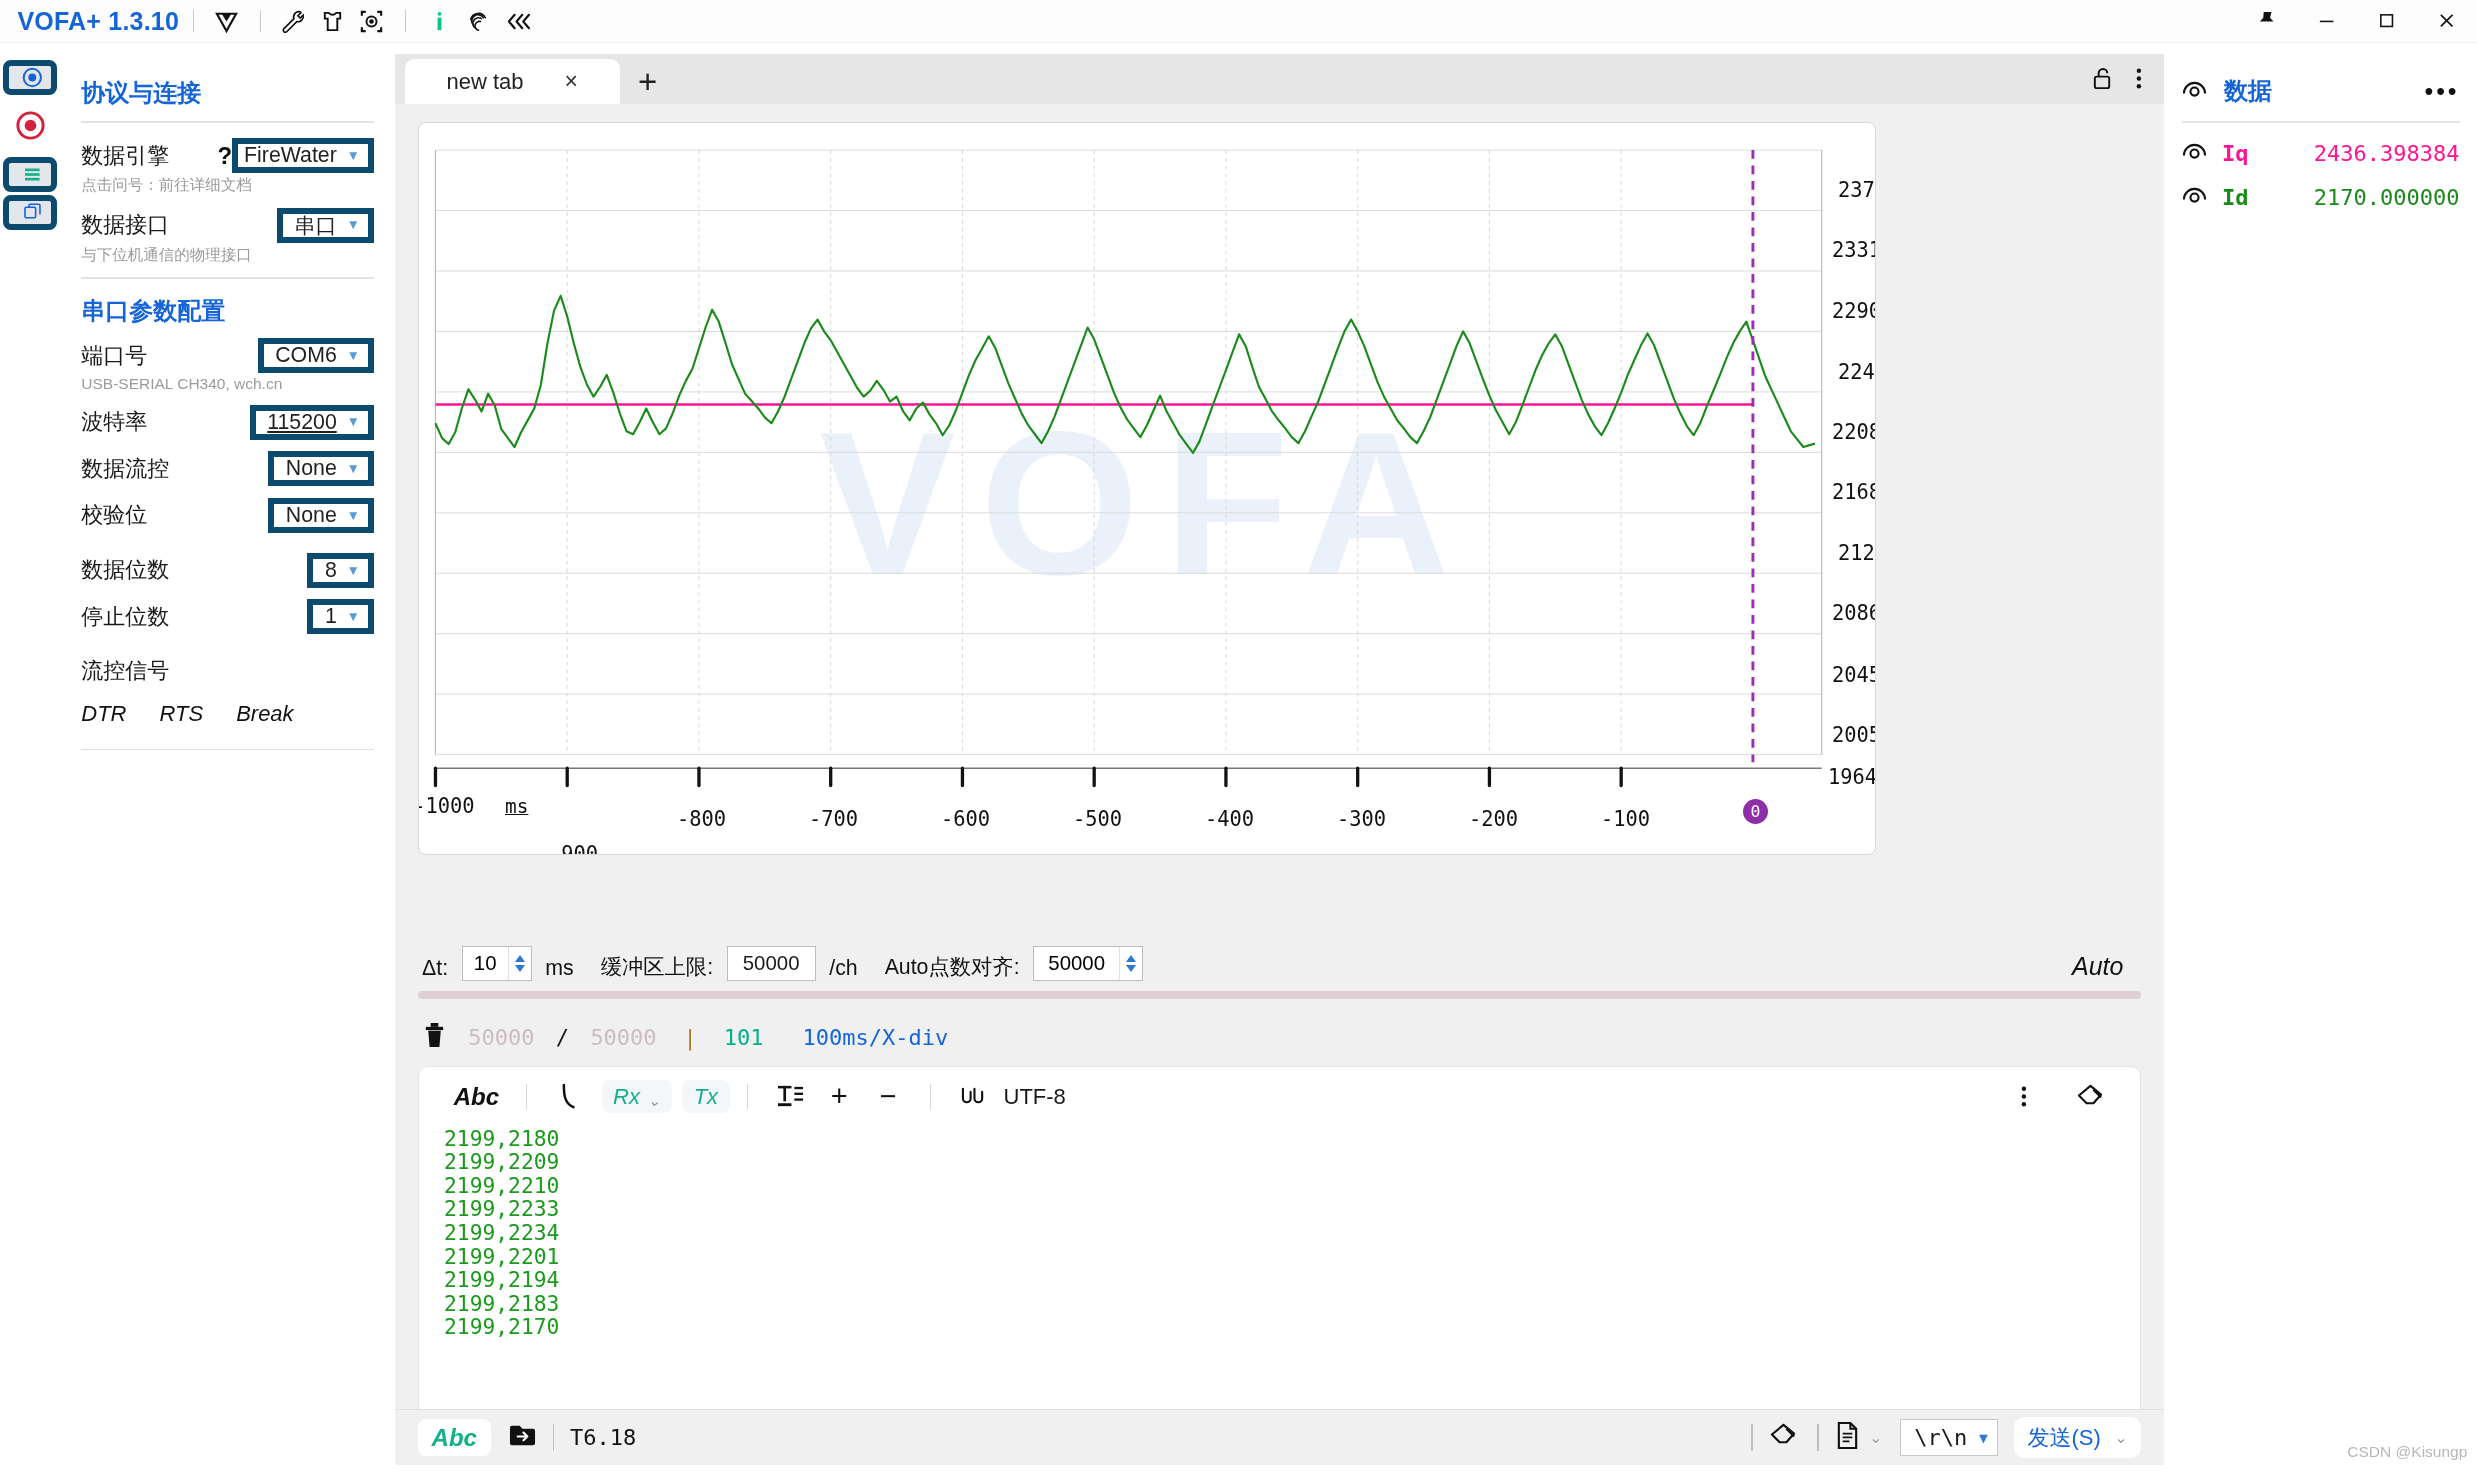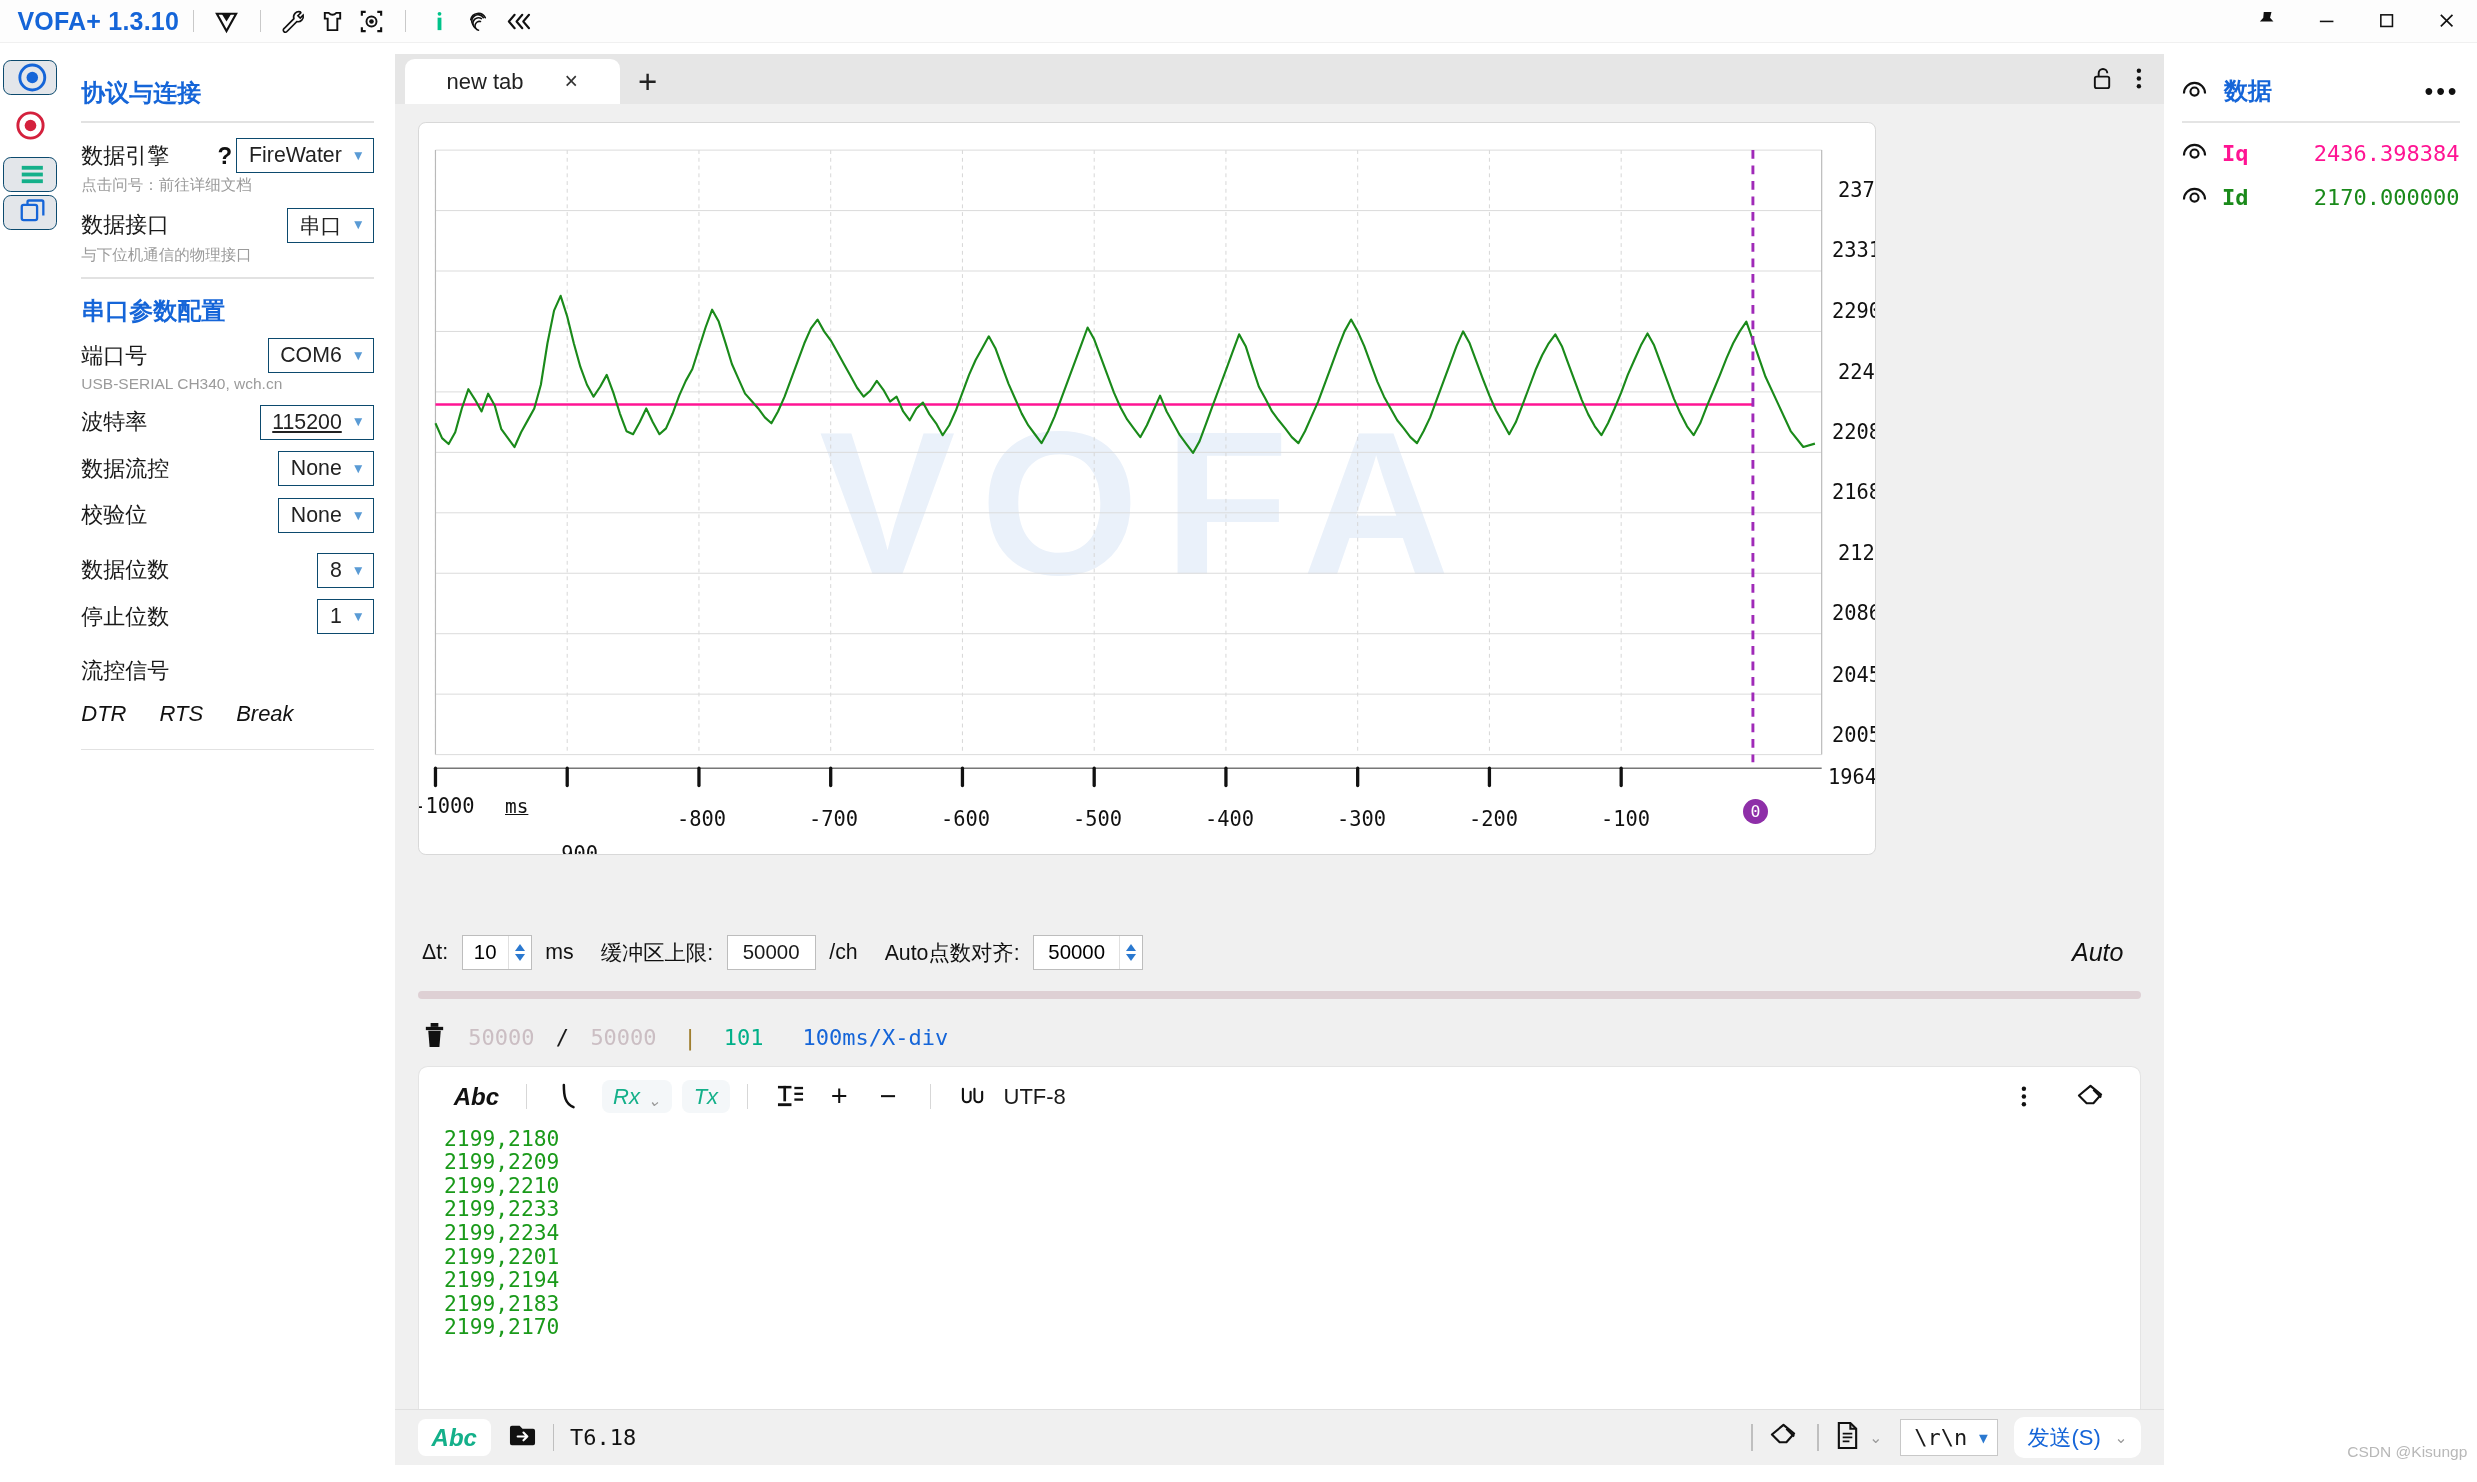--- a/index.html
+++ b/index.html
@@ -36,21 +36,21 @@
 
   
   .settings { width: 335px; flex: 0 0 335px; background: #fff; padding: 13.6px 21.3px 0 21.3px; overflow: hidden; }
   .sec-title { font-size: 24px; font-weight: bold; color: #1565d8; margin: 9.7px 0 11.6px 0; }
   .hr { height: 1.9px; background: #e2e2e2; margin: 9.7px 0 15.5px 0; }
   .field { display: flex; align-items: center; justify-content: space-between; margin-top: 3.9px; }
   .field-label { font-size: 22px; color: #1a1a1a; white-space: nowrap; }
   .qmark { font-size: 24px; font-weight: bold; color: #111; margin-left: 27px; margin-right: auto; padding-left: 21.3px; }
   .hint { font-size: 15.5px; color: #9b9b9b; margin: 1.9px 0 11.6px 0; }
   .sel {
-    border: 1px solid #0c4a6e; background: #fff; height: 35px;
+    border: 6px solid #0c4a6e; background: #fff; height: 35px;
     display: flex; align-items: center; justify-content: flex-end; gap: 9.7px;
     padding: 0 7.8px 0 11.6px; font-size: 21.3px; color: #222; white-space: nowrap;
   }
   .sel .caret { color: #5a9bd5; font-size: 13.6px; line-height: 1; }
   .sel.w-fw { min-width: 120px; }
   .sel.w-ser { min-width: 82px; }
   .sel.w-com { min-width: 103px; }
   .sel.w-baud { min-width: 109px; }
   .sel.w-none { min-width: 93px; }
   .sel.w-sm { min-width: 54px; }
@@ -75,21 +75,21 @@
   .plot-wrap { flex: 1 1 auto; background: #f0f0f0; padding: 17.5px 23px 0 23px; min-height: 0; position: relative; }
   .plot-card { background: #fff; border: 1px solid #d8d8d8; border-radius: 7.8px; width: 1458px; height: 733px; position: relative; overflow: hidden; }
   .wm { position: absolute; left: 50%; top: 52%; transform: translate(-50%,-50%); font-size: 204px; font-weight: bold; color: #eaf1fa; letter-spacing: 25px; pointer-events: none; user-select: none; }
   .plot-svg { position: absolute; inset: 0; }
   .ylab { position: absolute; font-family: "DejaVu Sans Mono", monospace; font-size: 20.4px; color: #111; white-space: nowrap; }
   .xlab { position: absolute; font-family: "DejaVu Sans Mono", monospace; font-size: 20.4px; color: #111; white-space: nowrap; }
   .ms-lab { position: absolute; font-family: "DejaVu Sans Mono", monospace; font-size: 19.4px; color: #111; text-decoration: underline; }
   .zero-pill { position: absolute; width: 25px; height: 25px; border-radius: 12.6px; background: #8e2fa8; color: #fff; font-size: 16.5px; display:flex; align-items:center; justify-content:center; font-family:"DejaVu Sans Mono", monospace; }
 
   
-  .ctrl-row { height: 56px; flex: 0 0 56px; background: #f0f0f0; display: flex; align-items: center; padding: 0 27px 0 27px; gap: 0; }
+  .ctrl-row { height: 56px; flex: 0 0 56px; background: #f0f0f0; display: flex; align-items: flex-end; padding: 0 27px 0 27px; gap: 0; }
   .ctrl-row .lbl { font-size: 21.3px; color: #111; white-space: nowrap; }
   .spin { display: flex; align-items: stretch; border: 1px solid #bdbdbd; background: #fff; height: 35px; }
   .spin input { border: 0; outline: 0; width: 45px; text-align: center; font-size: 20.4px; font-family: "Liberation Sans", sans-serif; background: transparent; }
   .spin.wide input { width: 85px; }
   .spin .arrows { width: 23px; display: flex; flex-direction: column; align-items: center; justify-content: center; gap: 2.9px; border-left: 1px solid #e0e0e0; }
   .ar-up { width: 0; height: 0; border-left: 5.8px solid transparent; border-right: 5.8px solid transparent; border-bottom: 7.8px solid #2b79d0; }
   .ar-dn { width: 0; height: 0; border-left: 5.8px solid transparent; border-right: 5.8px solid transparent; border-top: 7.8px solid #2b79d0; }
   .box-ro { border: 1px solid #bdbdbd; background: #fff; height: 35px; min-width: 89px; display:flex; align-items:center; justify-content:center; font-size:20.4px; }
   .auto-lbl { margin-left: auto; font-size: 25px; font-style: italic; color: #111; padding-right: 13.6px; }
 

